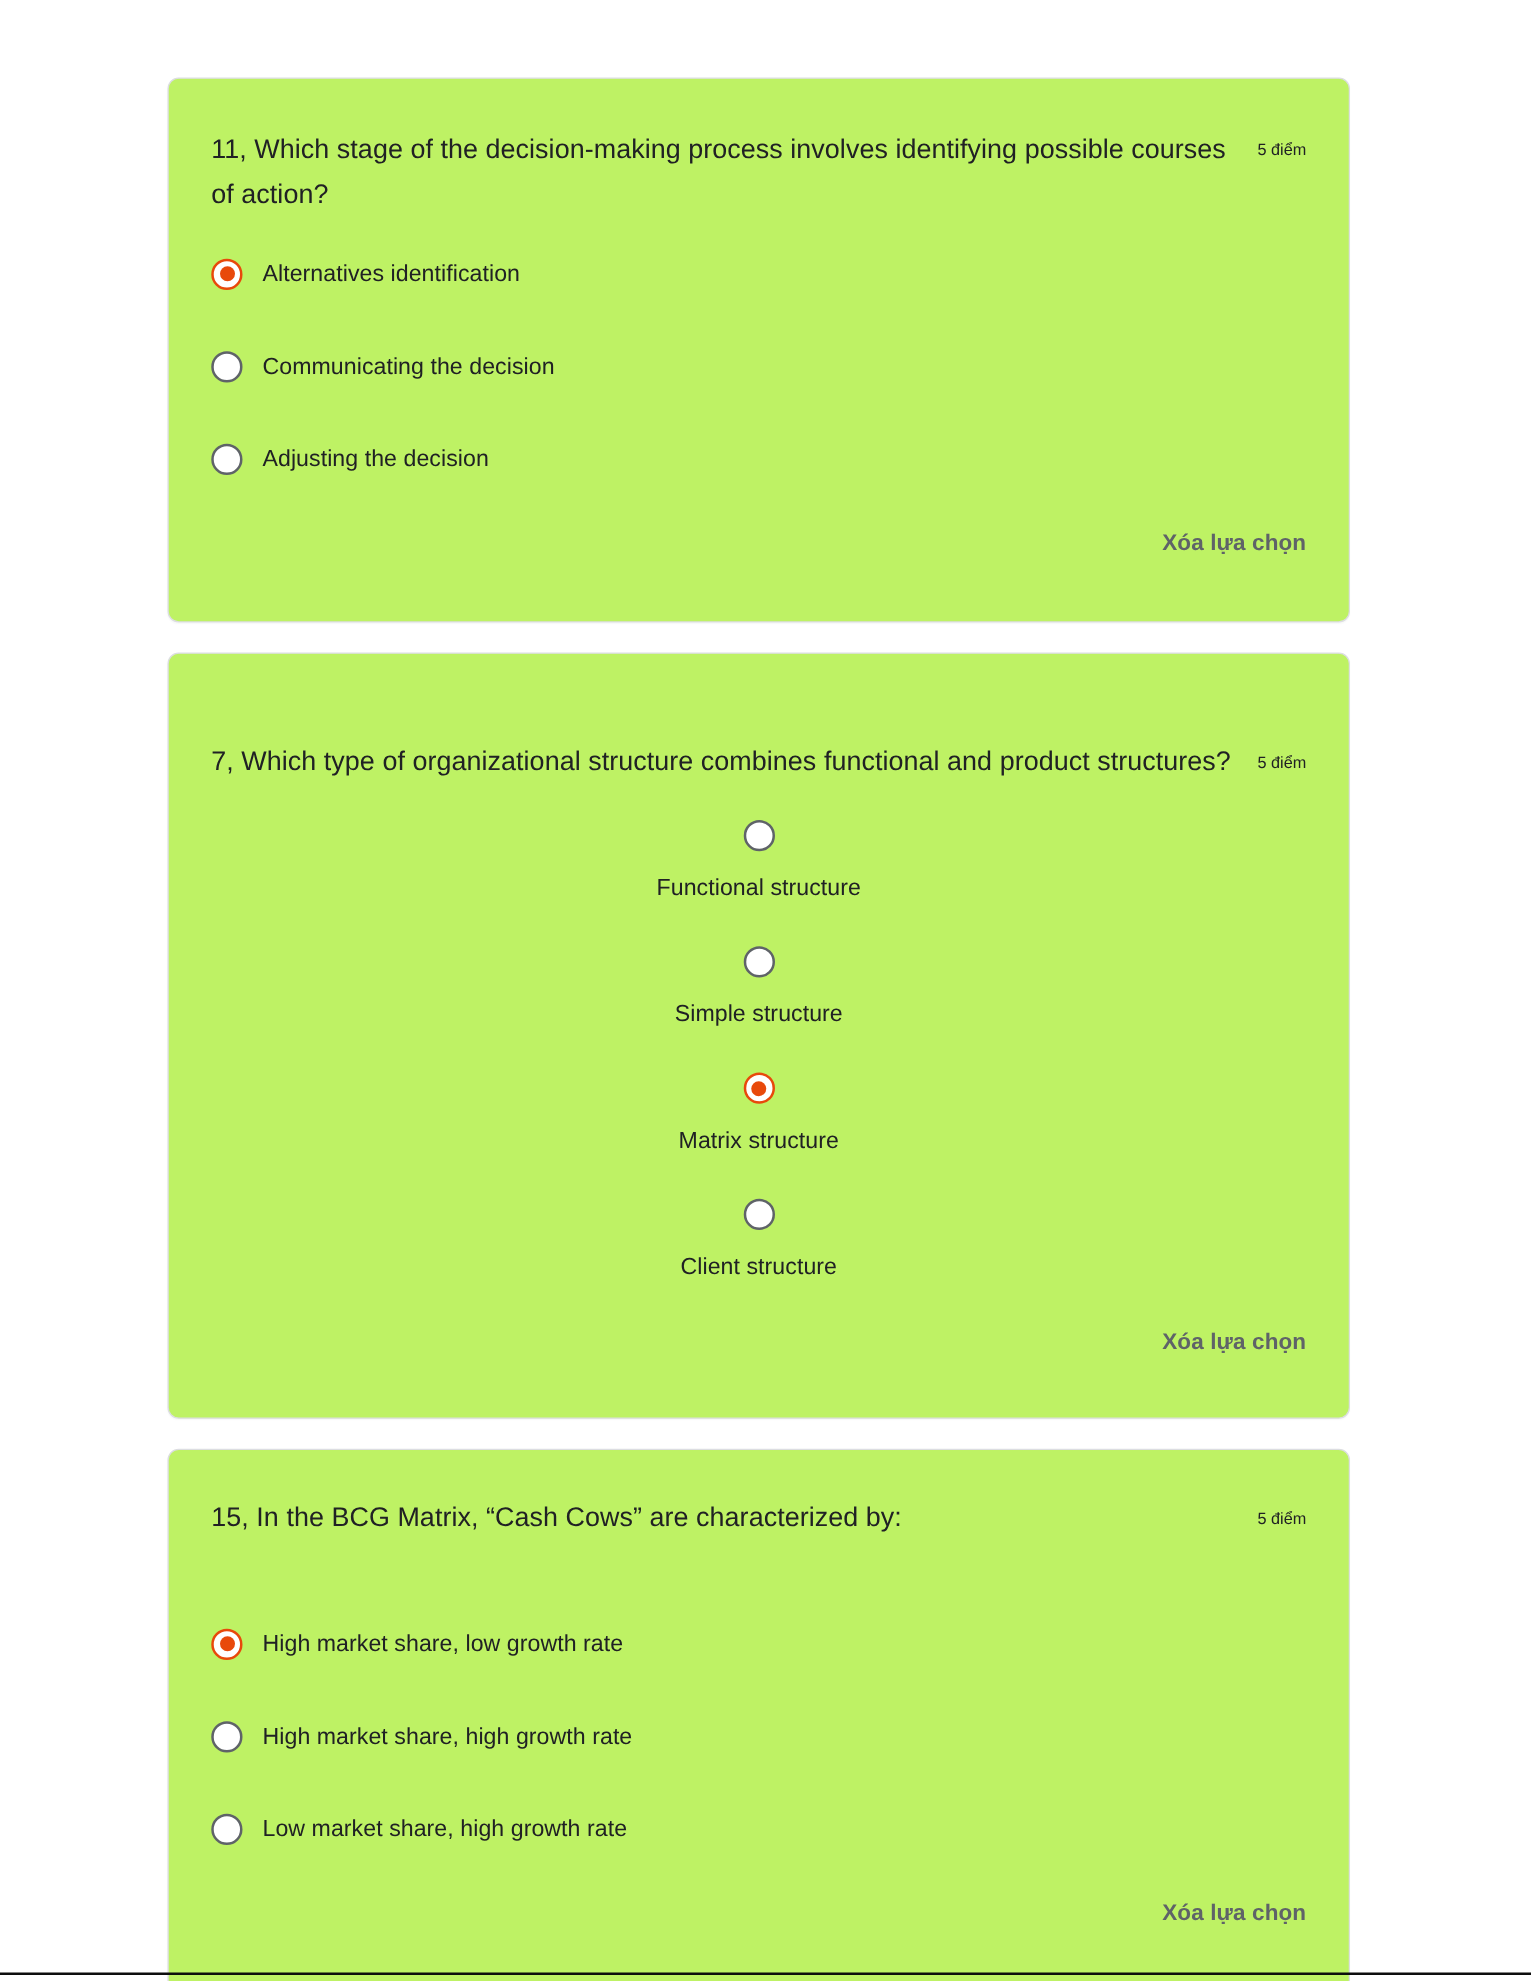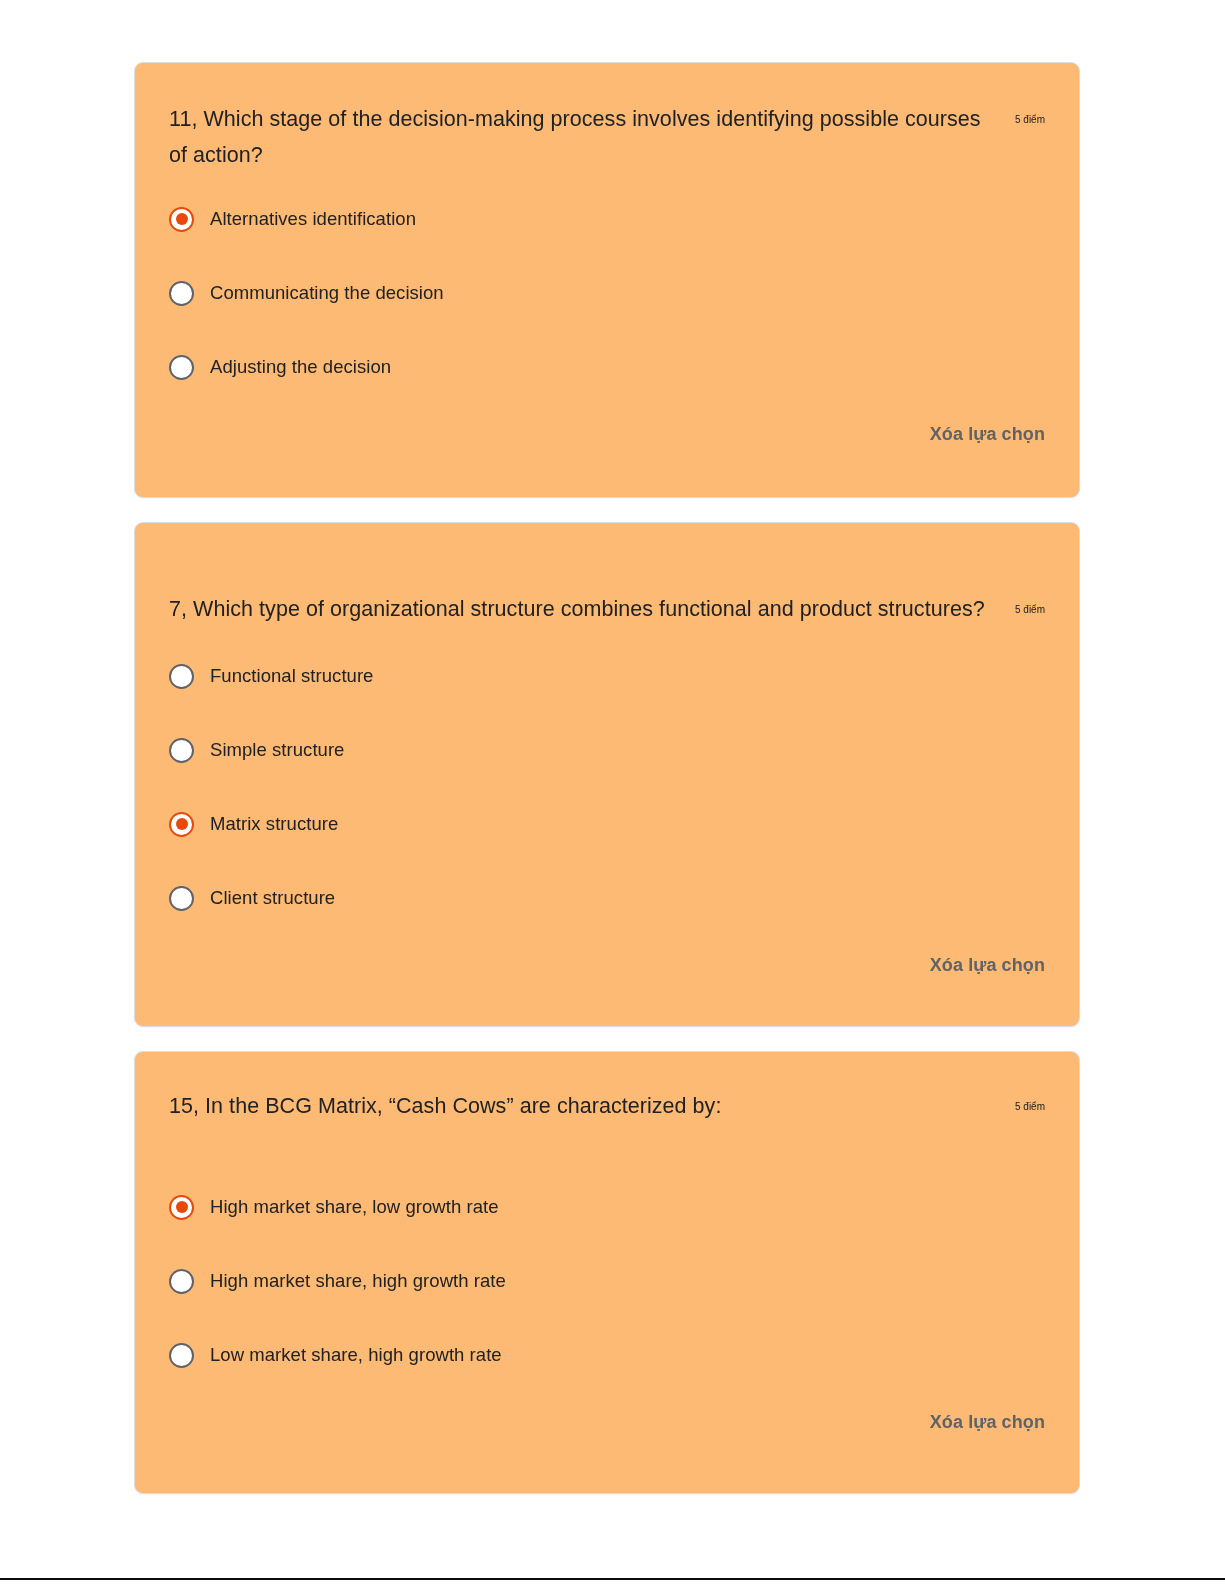--- a/index.html
+++ b/index.html
@@ -26,21 +26,21 @@
   .form-body {
     position: absolute;
     left: 134px;
     top: 62px;
     width: 946px;
   }
 
   .question-card {
     box-sizing: border-box;
     width: 946px;
-    background: #fdba74;
+    background: #bef264;
     border: 1px solid #dcdde1;
     border-radius: 9px;
     padding: 0 34px;
     margin-bottom: 22px;
     box-shadow: 0 1px 1px rgba(60,64,67,0.04);
   }
 
   .q-head {
     display: flex;
     align-items: flex-start;
@@ -53,21 +53,21 @@
     line-height: 36px;
     font-weight: 400;
     color: #202124;
     letter-spacing: 0.05px;
     flex: 1 1 auto;
     word-wrap: break-word;
   }
 
   .q-points {
     flex: 0 0 auto;
-    font-size: 10px;
+    font-size: 13px;
     line-height: 36px;
     color: #202124;
     white-space: nowrap;
     padding-top: 1px;
   }
 
   .options {
     list-style: none;
     margin: 0;
     padding: 0;
@@ -130,21 +130,21 @@
 
   
   .card-1 { padding-top: 38px; padding-bottom: 20px; }
   .card-1 .q-head { margin-bottom: 26px; }
   .card-1 .option-row { margin-bottom: 34px; }
   .card-1 .options { margin-bottom: 0px; }
   .card-1 .clear-row { margin-bottom: 30px; }
 
   .card-2 { padding-top: 34px; padding-bottom: 20px; margin-top: 24px; }
   .card-2 .q-head { margin-bottom: 28px; margin-top: 34px; }
-  .card-2 .option-row { margin-bottom: 34px; }
+  .card-2 .option-row { margin-bottom: 34px; flex-direction: column; }
   .card-2 .clear-row { margin-bottom: 28px; }
 
   .card-3 { padding-top: 36px; padding-bottom: 20px; margin-top: 24px; }
   .card-3 .q-head { margin-bottom: 62px; }
   .card-3 .option-row { margin-bottom: 34px; }
   .card-3 .clear-row { margin-bottom: 38px; }
 
   .bottom-rule {
     position: absolute;
     left: 0;

